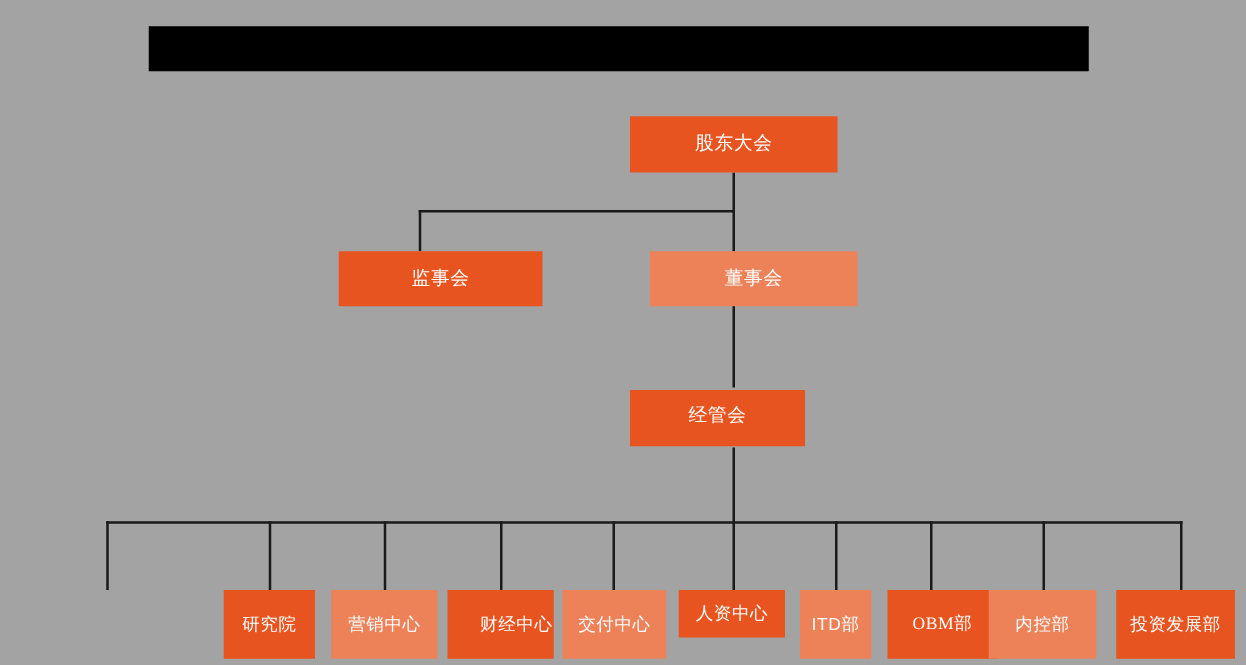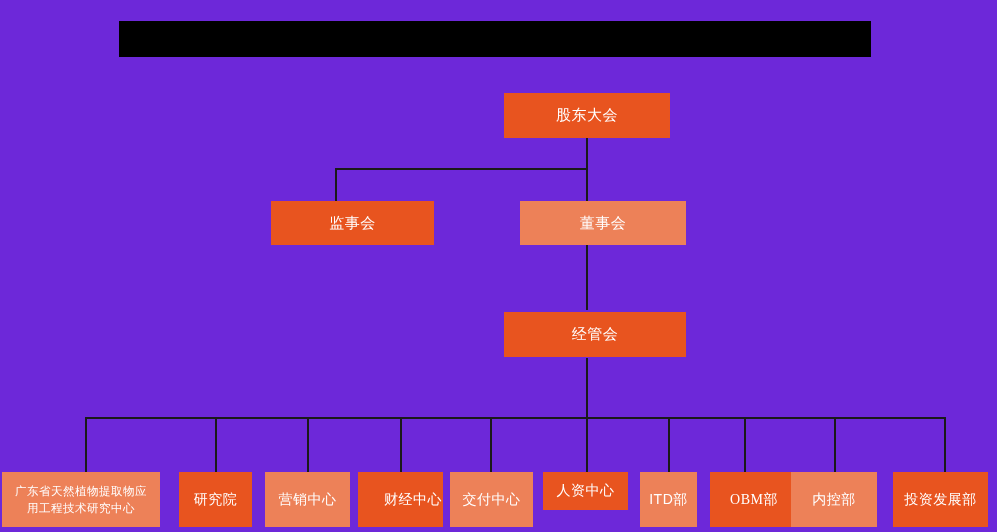--- a/index.html
+++ b/index.html
@@ -7,21 +7,21 @@
     padding: 0;
     background: #ffffff;
   }
   body {
     font-family: "Liberation Sans", "DejaVu Sans", sans-serif;
   }
   #chart-canvas {
     position: relative;
     width: 997px;
     height: 532px;
-    background: #6d28d9;
+    background: #a3a3a3;
     overflow: hidden;
   }
   .redaction-bar {
     position: absolute;
     background: #000000;
   }
   .node {
     position: absolute;
     box-sizing: border-box;
     display: flex;
@@ -85,28 +85,24 @@
   </div>
 
   <div class="node node-lvl2 dark" style="left:255px; top:201px; width:163px; height:44px;">
     <span class="node-label">监事会</span>
   </div>
 
   <div class="node node-lvl2 light" style="left:504px; top:201px; width:166px; height:44px;">
     <span class="node-label">董事会</span>
   </div>
 
-  <div class="node node-lvl3 dark" style="left:504px; top:312px; width:182px; height:45px;">
+  <div class="node node-lvl3 dark" style="left:504px; top:312px; width:140px; height:45px;font-family:Liberation Mono, monospace;">
     <span class="node-label">经管会</span>
   </div>
 
-  <div class="node node-leaf small light" style="left:2px; top:472px; width:158px; height:55px;">
-    <span class="node-label">广东省天然植物提取物应
-用工程技术研究中心</span>
-  </div>
 
   <div class="node node-leaf dark" style="left:179px; top:472px; width:73px; height:55px;">
     <span class="node-label">研究院</span>
   </div>
 
   <div class="node node-leaf light" style="left:265px; top:472px; width:85px; height:55px;">
     <span class="node-label">营销中心</span>
   </div>
 
   <div class="node node-leaf dark" style="left:358px; top:472px; width:85px; height:55px;justify-content:flex-end;">

